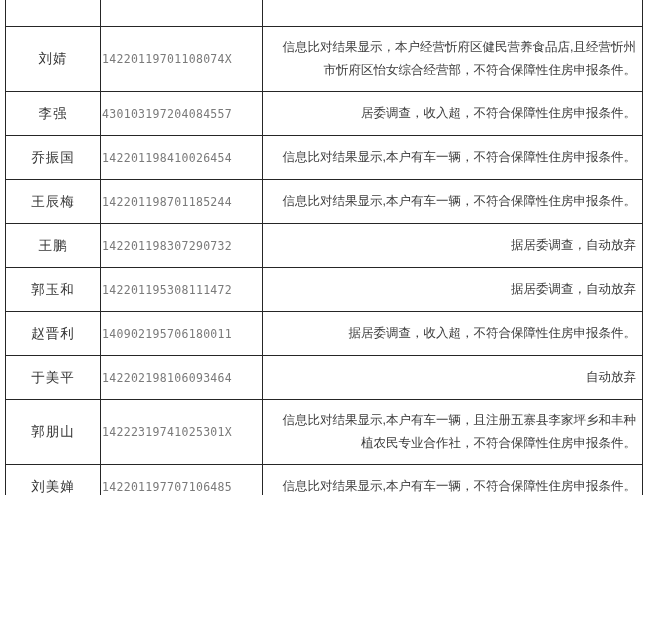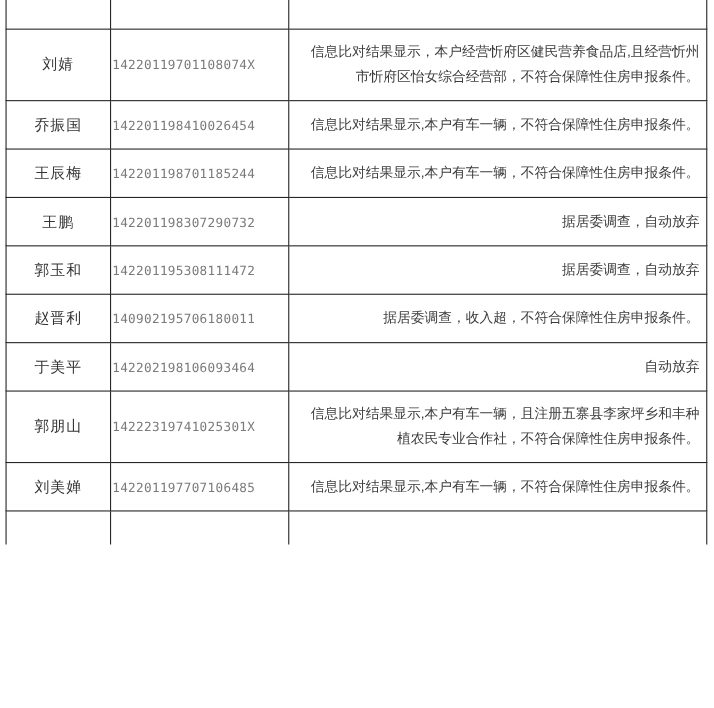--- a/index.html
+++ b/index.html
@@ -85,20 +85,25 @@
         <td class="name"></td>
         <td class="idnum"></td>
         <td class="reason"></td>
       </tr>
       <tr class="data-row">
     <td class="name">刘婧</td>
     <td class="idnum">14220119701108074X</td>
     <td class="reason">信息比对结果显示，本户经营忻府区健民营养食品店,且经营忻州市忻府区怡女综合经营部，不符合保障性住房申报条件。</td>
   </tr>
         <tr class="data-row">
+    <td class="name">李强</td>
+    <td class="idnum">430103197204084557</td>
+    <td class="reason">居委调查，收入超，不符合保障性住房申报条件。</td>
+  </tr>
+        <tr class="data-row">
     <td class="name">乔振国</td>
     <td class="idnum">142201198410026454</td>
     <td class="reason">信息比对结果显示,本户有车一辆，不符合保障性住房申报条件。</td>
   </tr>
         <tr class="data-row">
     <td class="name">王辰梅</td>
     <td class="idnum">142201198701185244</td>
     <td class="reason">信息比对结果显示,本户有车一辆，不符合保障性住房申报条件。</td>
   </tr>
         <tr class="data-row">

